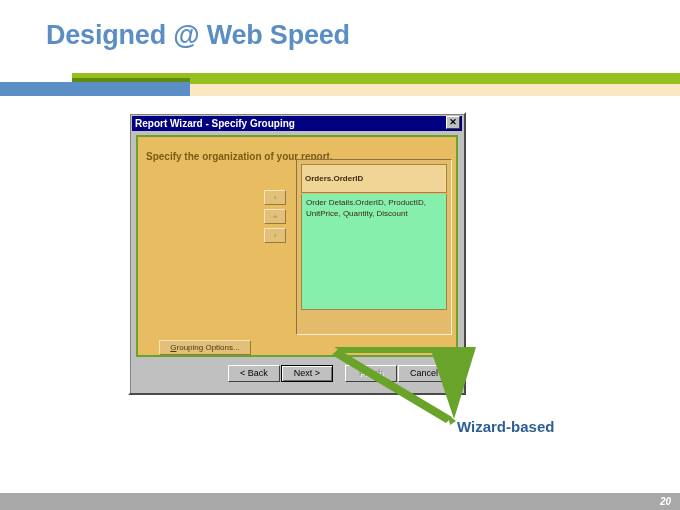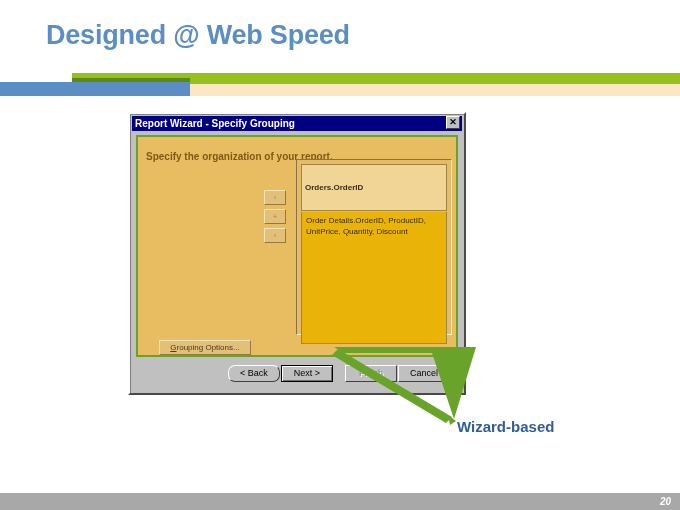--- a/index.html
+++ b/index.html
@@ -220,31 +220,31 @@
     box-sizing: border-box;
     padding: 4px;
   }
   .group-header {
     background: #f0d596;
     border: 1px solid #a08442;
     box-sizing: border-box;
     font-size: 8px;
     font-weight: bold;
     color: #3a2c10;
-    padding: 18px 3px;
+    padding: 9px 3px;
     line-height: 9px;
     white-space: nowrap;
   }
   .group-body {
     margin-top: 1px;
-    background: #eab308;
+    background: #86efac;
     border: 1px solid #a08442;
     border-top: none;
     box-sizing: border-box;
-    height: 132px;
+    height: 116px;
     font-size: 8px;
     color: #3a2c10;
     padding: 3px 4px;
     line-height: 11px;
   }
 
   
   .grouping-btn {
     position: absolute;
     left: 21px;
@@ -290,21 +290,21 @@
     align-items: center;
     justify-content: center;
     line-height: 1;
   }
   .nav-btn.default {
     border: 1px solid #000000;
     outline: none;
     box-shadow: inset 1px 1px 0 #ffffff, inset -1px -1px 0 #707070;
   }
   .nav-btn.disabled { color: #808080; text-shadow: 1px 1px 0 #ffffff; }
-  .nav-btn.b-back   { left: 98px; border-radius: 7px; }
+  .nav-btn.b-back   { left: 98px; }
   .nav-btn.b-next   { left: 151px; }
   .nav-btn.b-finish { left: 215px; }
   .nav-btn.b-cancel { left: 268px; }
 
   
   .callout-arrow {
     position: absolute;
     left: 330px;
     top: 345px;
     width: 270px;

